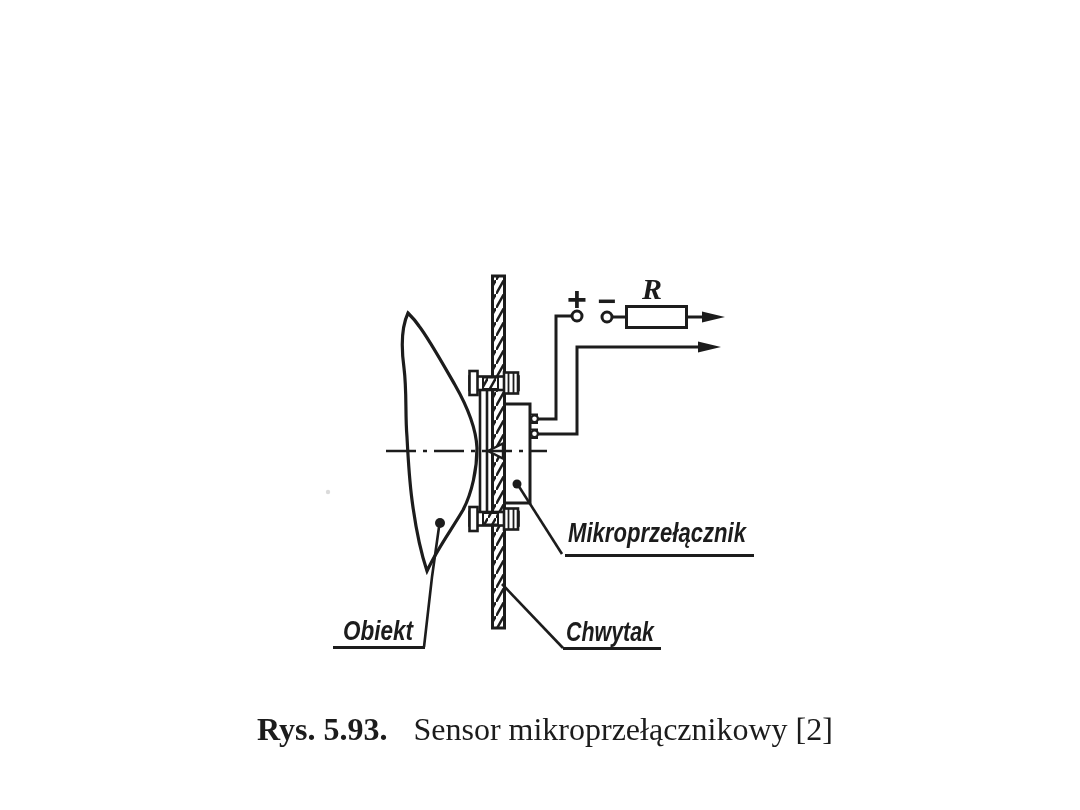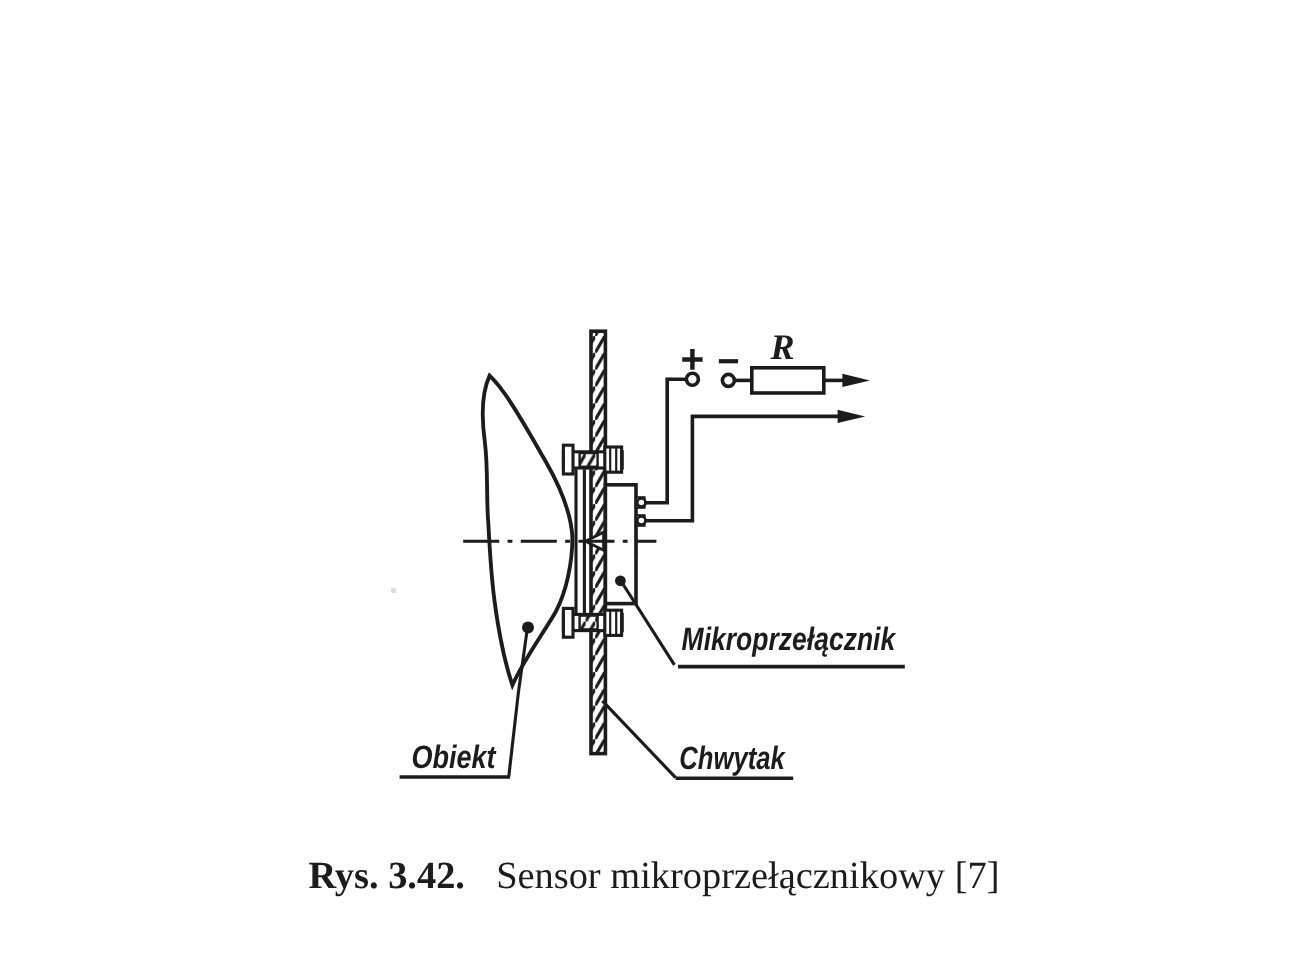--- a/index.html
+++ b/index.html
@@ -127,14 +127,14 @@
     <polyline points="518,485 562,554"></polyline>
     <line x1="565" y1="555.5" x2="754" y2="555.5" stroke-width="3"></line>
   </g>
 
   <text class="tech-label" x="343" y="640" font-size="27" textLength="70" lengthAdjust="spacingAndGlyphs">Obiekt</text>
   <text class="tech-label" x="566" y="641" font-size="27" textLength="88" lengthAdjust="spacingAndGlyphs">Chwytak</text>
   <text class="tech-label" x="568" y="542" font-size="27" textLength="178" lengthAdjust="spacingAndGlyphs">Mikroprzełącznik</text>
 </svg>
 
 <div class="caption">
-  <span class="fig-number">Rys. 3.42.</span><span>Sensor mikroprzełącznikowy [7]</span>
+  <span class="fig-number">Rys. 5.93.</span><span>Sensor mikroprzełącznikowy [2]</span>
 </div>
 
 </body></html>

